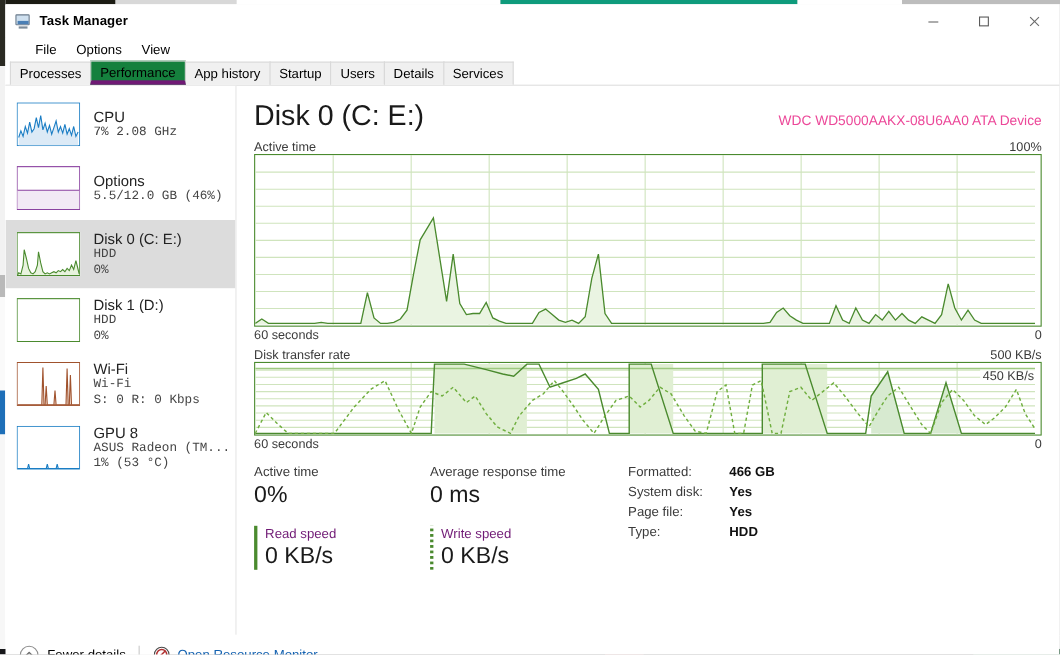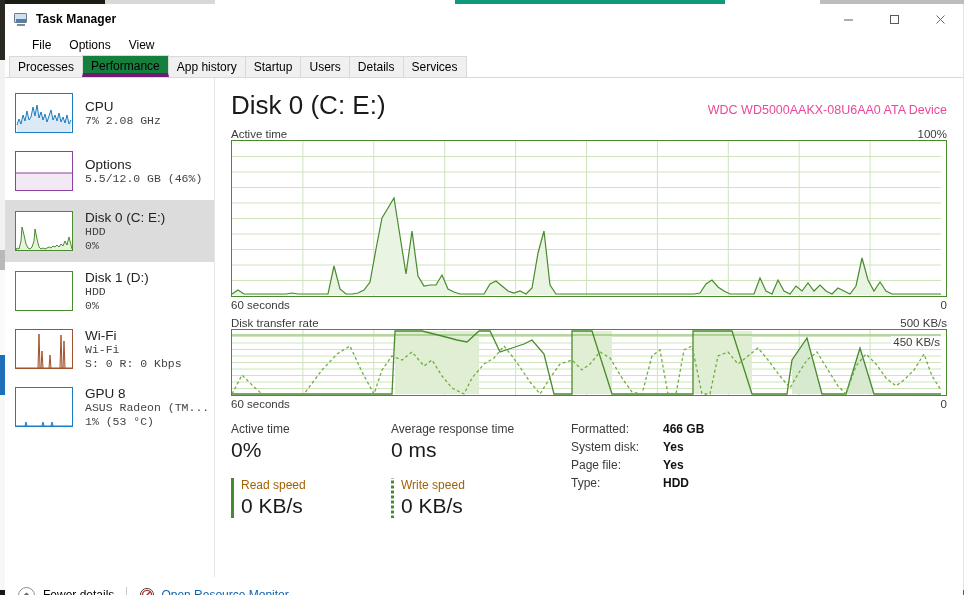--- a/index.html
+++ b/index.html
@@ -127,21 +127,21 @@
   .stat-col .lbl { font-size:12px; color:#3b3b3b; }
   .stat-col .val { font-size:21px; color:#1a1a1a; margin-top:2px; font-weight:400; }
   .stat-sub { margin-top:16px; display:flex; }
   .legend-blk { display:flex; }
   .legend-bar { width:3px; flex:none; margin-right:7px; align-self:stretch; }
   .legend-bar.solid { background:#4a8a2e; }
   .legend-bar.dotted {
     background-image: linear-gradient(#4a8a2e 55%, rgba(255,255,255,0) 0%);
     background-position: left; background-size: 3px 5px; background-repeat: repeat-y;
   }
-  .legend-txt .lbl { font-size:12px; color:#a16207; }
+  .legend-txt .lbl { font-size:12px; color:#701a75; }
   .legend-txt .val { font-size:21px; color:#1a1a1a; margin-top:2px; }
 
   .props { margin-left:4px; }
   .props table { border-collapse:collapse; }
   .props td { font-size:12px; color:#3b3b3b; padding:0 0 4px 0; vertical-align:top; }
   .props td.v { color:#111; padding-left:24px; font-weight:600; }
 
   
   .statusbar {
     height:35px; display:flex; align-items:center; padding-left:13px;

